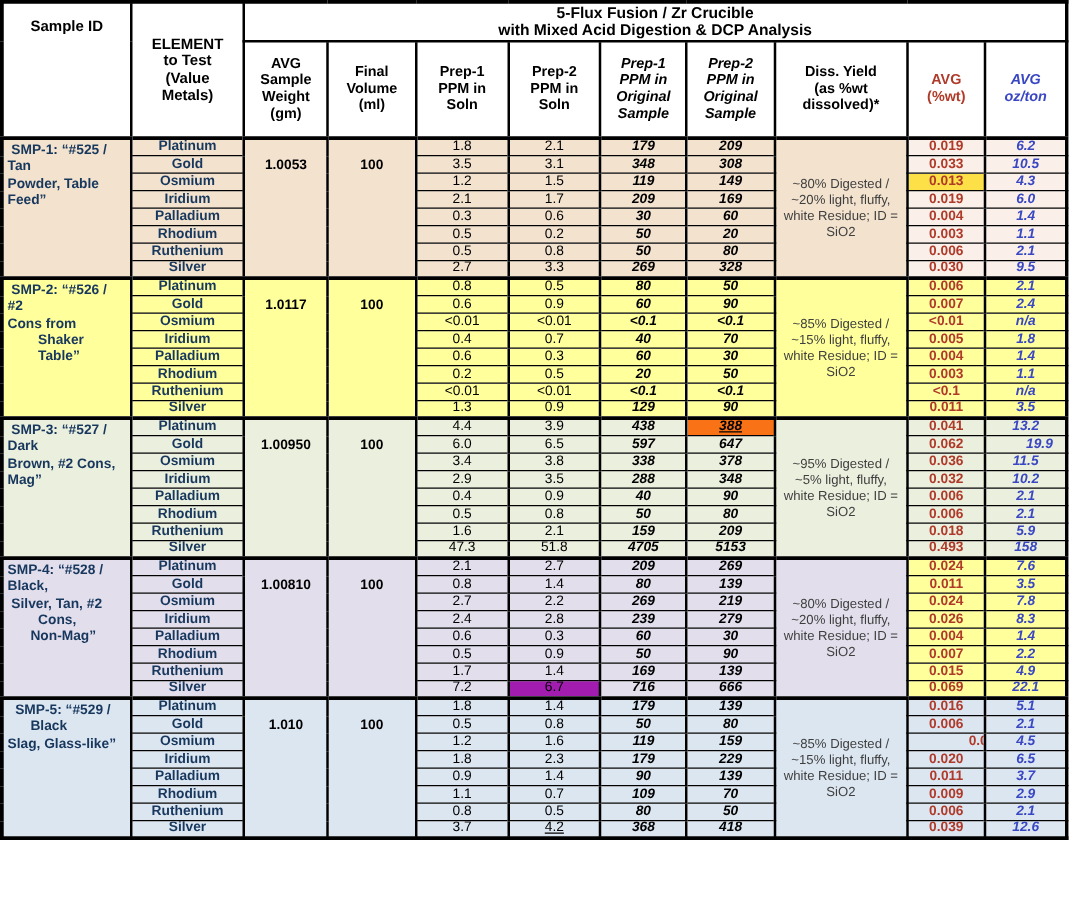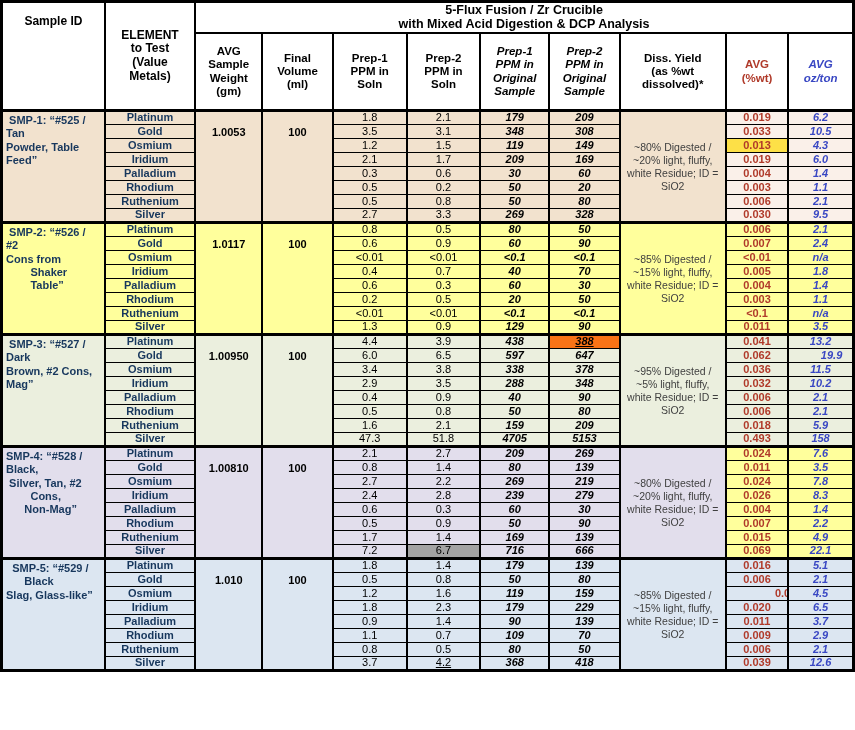--- a/index.html
+++ b/index.html
@@ -419,21 +419,21 @@
           <td class="c-ps" style="background: rgb(226, 222, 236);">1.7</td>
           <td class="c-ps" style="background: rgb(226, 222, 236);">1.4</td>
           <td class="c-po" style="background: rgb(226, 222, 236);">169</td>
           <td class="c-po" style="background: rgb(226, 222, 236);">139</td>
           <td class="c-avgr" style="background: rgb(255, 255, 156);">0.015</td>
           <td class="c-avgb" style="background: rgb(255, 255, 156);">4.9</td>
         </tr>
         <tr>
           <td class="c-el" style="background: rgb(226, 222, 236);">Silver</td>
           <td class="c-ps" style="background: rgb(226, 222, 236);">7.2</td>
-          <td class="c-ps" style="background: #a3a3a3;">6.7</td>
+          <td class="c-ps" style="background: #a21caf;">6.7</td>
           <td class="c-po" style="background: rgb(226, 222, 236);">716</td>
           <td class="c-po" style="background: rgb(226, 222, 236);">666</td>
           <td class="c-avgr" style="background: rgb(255, 255, 156);">0.069</td>
           <td class="c-avgb" style="background: rgb(255, 255, 156);">22.1</td>
         </tr>
         <tr class="blk">
           <td class="c-id" rowspan="8" style="background: rgb(220, 230, 241);">  SMP-5: “#529 /
       Black
 Slag, Glass-like”</td>
           <td class="c-el" style="background: rgb(220, 230, 241);">Platinum</td>

